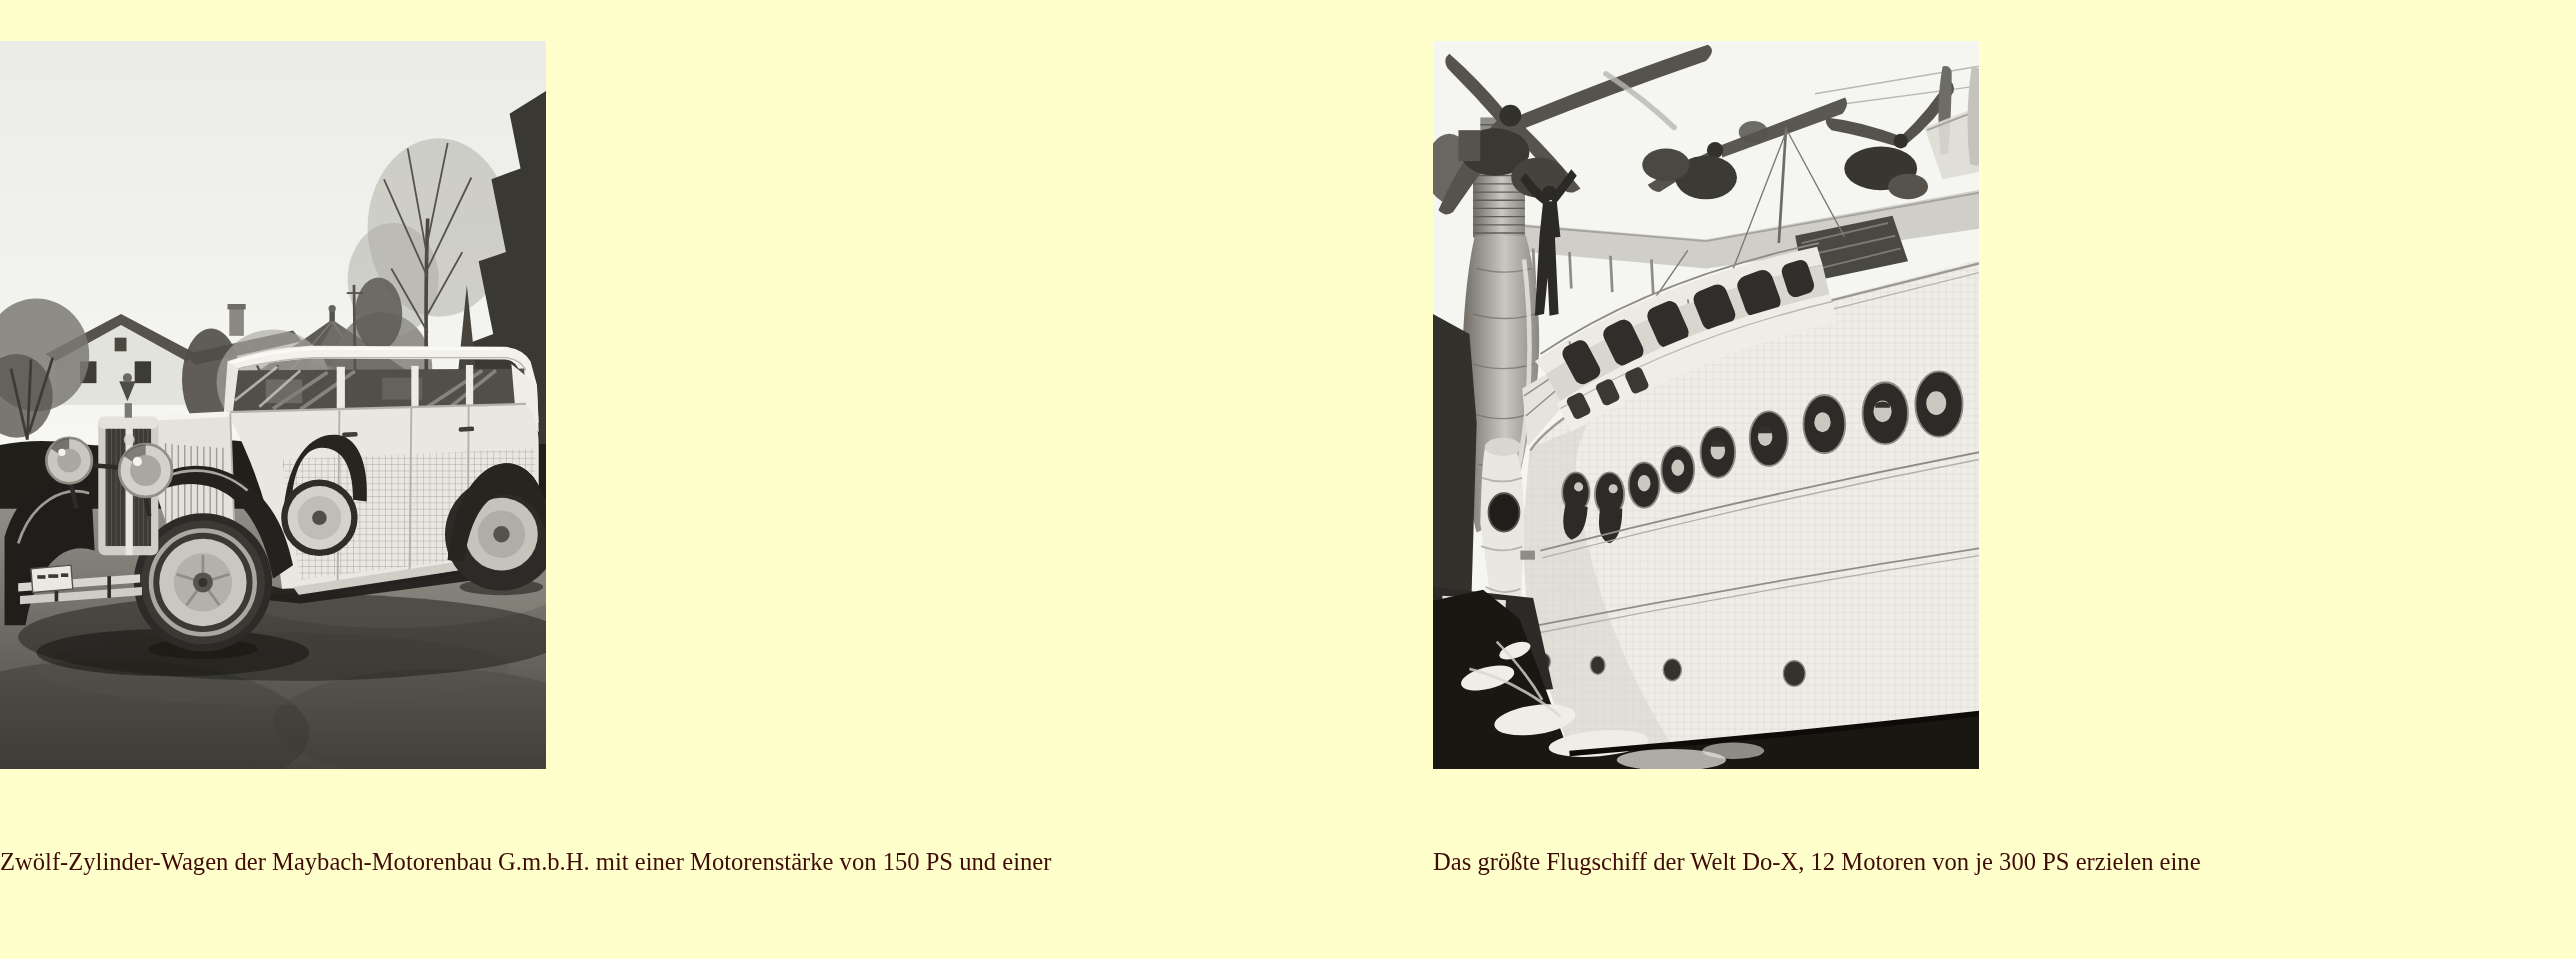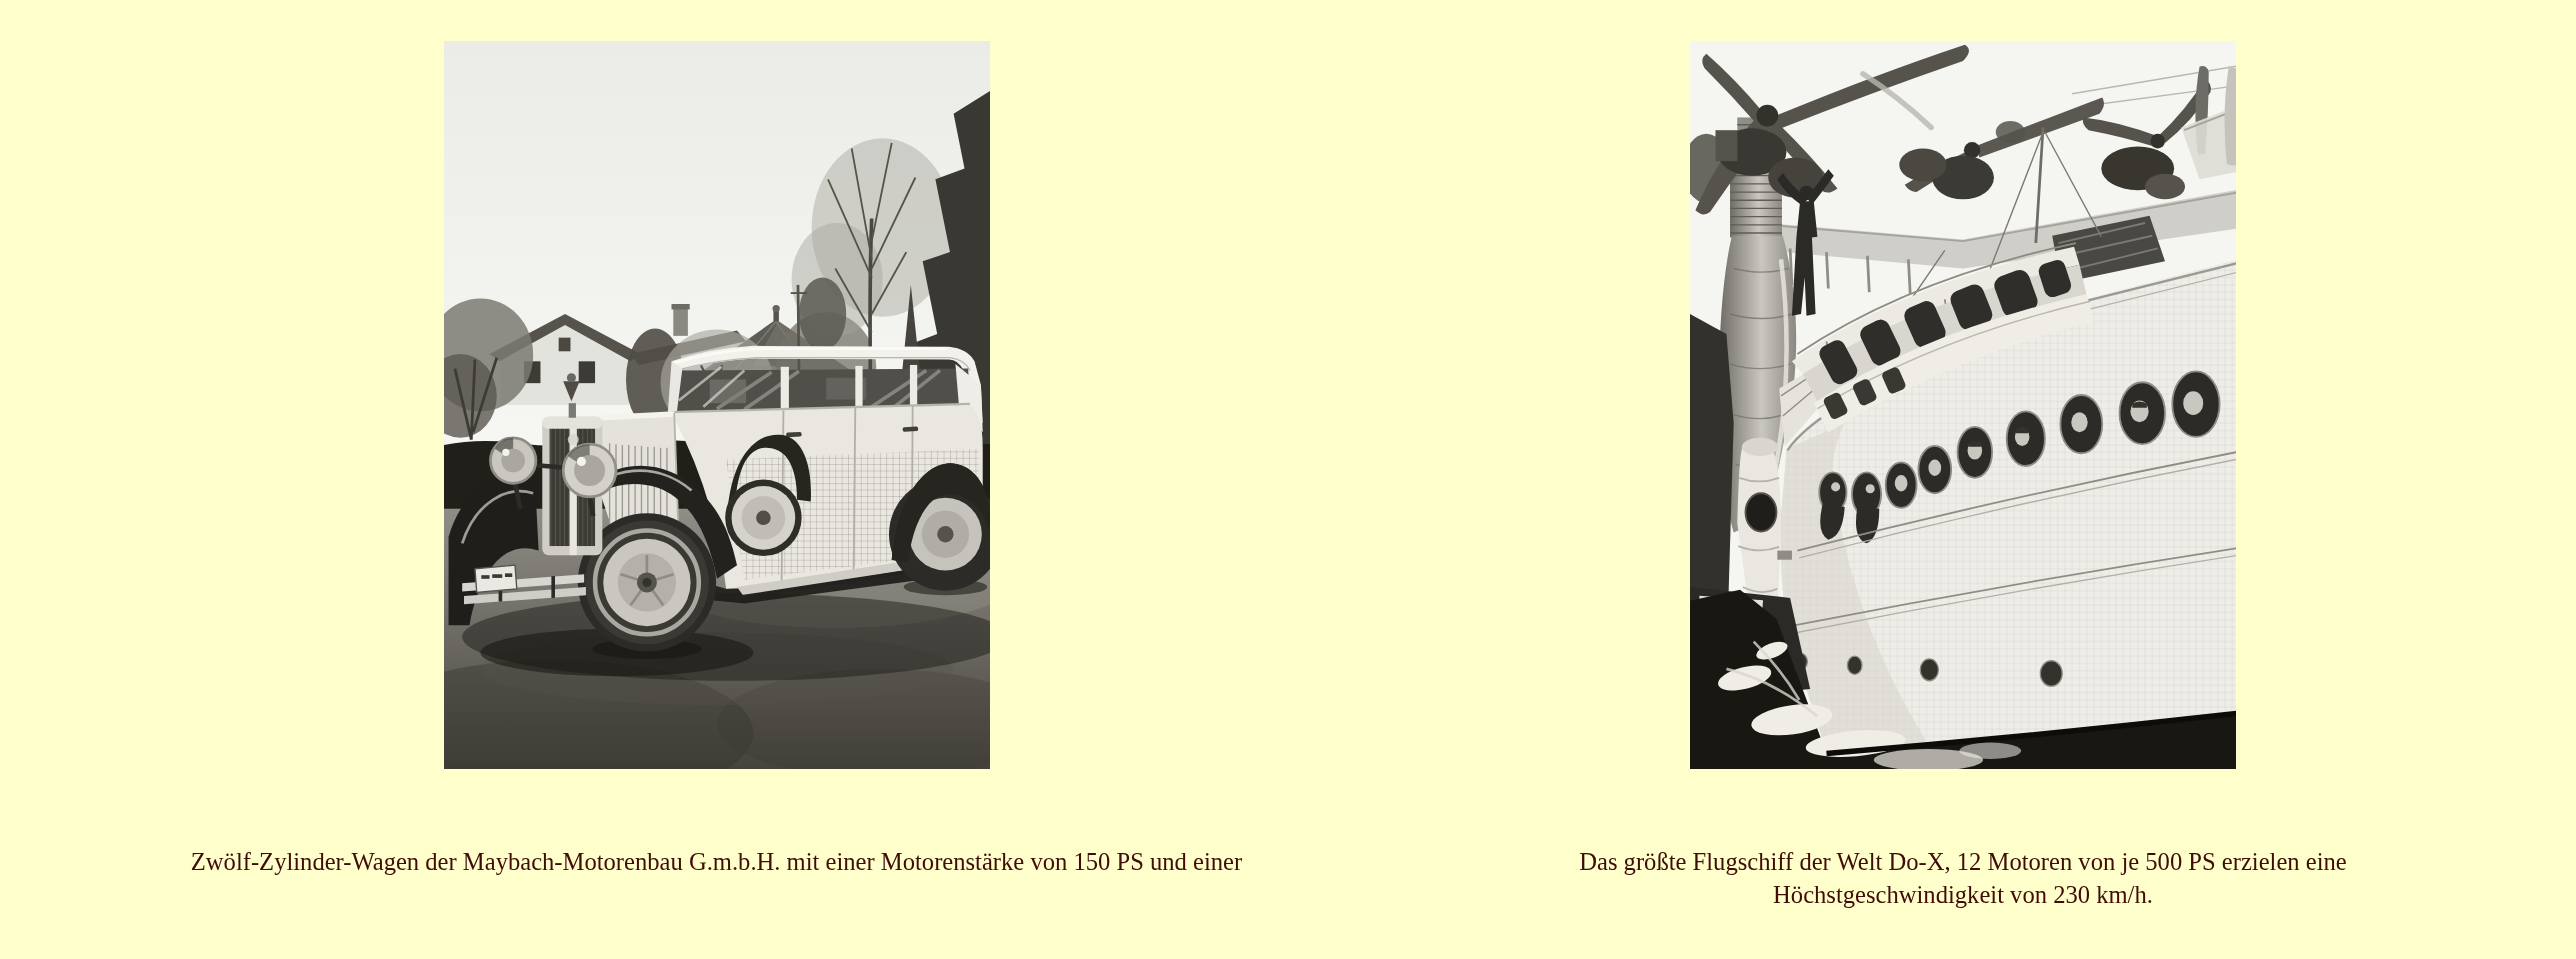--- a/index.html
+++ b/index.html
@@ -2,21 +2,21 @@
 <html style="font-size:14.6px"><head>
 <meta charset="utf-8">
 <style>
   html,body{margin:0;padding:0;}
   body{
     width:2576px;height:959px;overflow:hidden;
     background:#FFFFCC;
     font-family:"Liberation Serif","DejaVu Serif",serif;
   }
   .page{display:flex;width:2576px;}
-  .col{display:flex;flex-direction:column;align-items:center;}
+  .col{display:flex;flex-direction:column;align-items:flex-start;}
   .col-left{width:1433px;}
   .col-right{width:1060px;}
   .photo{width:546px;height:728px;margin-top:41px;line-height:0;}
   .photo svg{display:block;}
   .caption{
     margin-top:76px;
     font-size:24.6px;line-height:33px;
     color:#400C08;text-align:center;
   }
   .caption div{white-space:nowrap;}
@@ -420,19 +420,18 @@
         </g>
         <path d="M40,690 Q90,702 140,742 M70,660 Q100,690 120,724" stroke="#d8d6cf" stroke-width="3" fill="none" opacity="0.8"></path>
         <path d="M150,783 Q380,764 610,738" stroke="#0d0c09" stroke-width="6" fill="none"></path>
 
         <polygon points="540,95 610,68 610,142 560,152" fill="#dddbd4" opacity="0.9"></polygon>
         <path d="M543,98 L610,72" stroke="#a5a39c" stroke-width="2" fill="none"></path>
         <path d="M592,28 Q584,80 590,135 Q600,140 604,132 Q606,80 600,30 Z" fill="#c5c3bc"></path>
       </svg>
     </div>
     <div class="caption">
-      <div>Das größte Flugschiff der Welt Do-X, 12 Motoren von je 500 PS erzielen eine</div>
-      <div>Höchstgeschwindigkeit von 230 km/h.</div>
+      <div>Das größte Flugschiff der Welt Do-X, 12 Motoren von je 300 PS erzielen eine</div>
     </div>
   </div>
 
 </div>
 
 
 </body></html>

